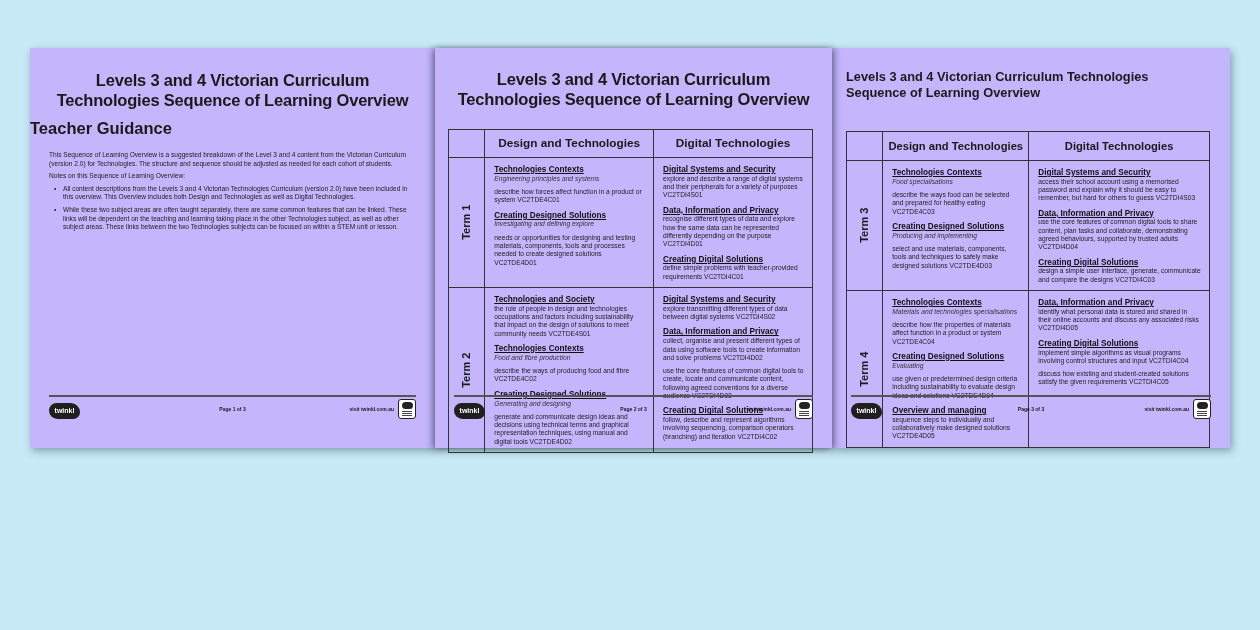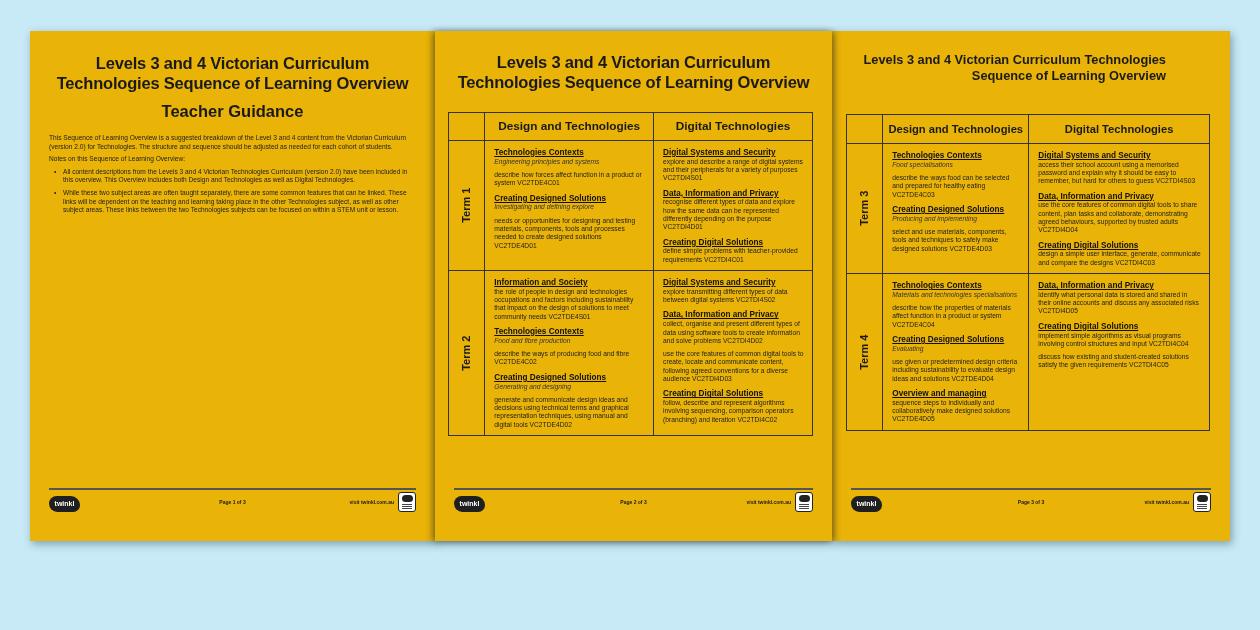--- a/index.html
+++ b/index.html
@@ -5,40 +5,39 @@
   * { box-sizing: border-box; margin: 0; padding: 0; }
   html, body { width: 1260px; height: 630px; overflow: hidden; }
   body {
     background: #c8e9f6;
     font-family: "Liberation Sans", sans-serif;
     color: #1a1a1a;
     position: relative;
   }
   .page {
     position: absolute;
-    top: 31px;
+    top: 48px;
     width: 405px;
-    height: 510px;
-    background: #eab308;
+    height: 400px;
+    background: #c4b5fd;
     box-shadow: 2px 3px 8px rgba(40,70,90,0.45);
   }
   #page1 { left: 30px; z-index: 1; }
   #page2 { left: 435px; z-index: 2; width: 397px; box-shadow: -3px 0 6px rgba(0,0,0,0.25), 3px 0 6px rgba(0,0,0,0.25), 0 3px 8px rgba(40,70,90,0.45); }
   #page3 { left: 832px; z-index: 1; width: 398px; }
 
   .title-center {
     text-align: center;
     font-weight: bold;
     font-size: 16.5px;
     line-height: 20px;
     letter-spacing: -0.2px;
   }
   #page1 .title-center { margin-top: 22px; }
   .subtitle-center {
-    text-align: center;
     font-weight: bold;
     font-size: 16.5px;
     margin-top: 9px;
   }
   .body-text {
     font-size: 6.6px;
     line-height: 8.6px;
     padding: 0 19px;
     color: #222;
   }
@@ -52,21 +51,20 @@
     top: 0;
   }
 
   #page2 .title-center { margin-top: 21px; }
   .title-left {
     font-weight: bold;
     font-size: 12.8px;
     line-height: 16px;
     padding-left: 14px;
     margin-top: 21px;
-    text-align: right;
   }
 
   table.curr {
     border-collapse: collapse;
     position: absolute;
     font-size: 6.7px;
     line-height: 8.3px;
   }
   #page2 table.curr { left: 13px; top: 81px; width: 365px; }
   #page3 table.curr { left: 14px; top: 83px; width: 364px; }
@@ -236,21 +234,21 @@
               <div class="sec-desc">define simple problems with teacher-provided requirements VC2TDI4C01</div>
             </div>
           </td>
         </tr>
         <tr>
           <td class="term-cell">
             <span class="term-label">Term 2</span>
           </td>
           <td class="content-cell">
             <div class="section">
-              <div class="sec-head">Information and Society</div>
+              <div class="sec-head">Technologies and Society</div>
               <div class="sec-desc">the role of people in design and technologies occupations and factors including sustainability that impact on the design of solutions to meet community needs VC2TDE4S01</div>
             </div>
             <div class="section">
               <div class="sec-head">Technologies Contexts</div>
               <div class="sec-sub">Food and fibre production</div>
               <div class="sec-desc">describe the ways of producing food and fibre VC2TDE4C02</div>
             </div>
             <div class="section">
               <div class="sec-head">Creating Designed Solutions</div>
               <div class="sec-sub">Generating and designing</div>

